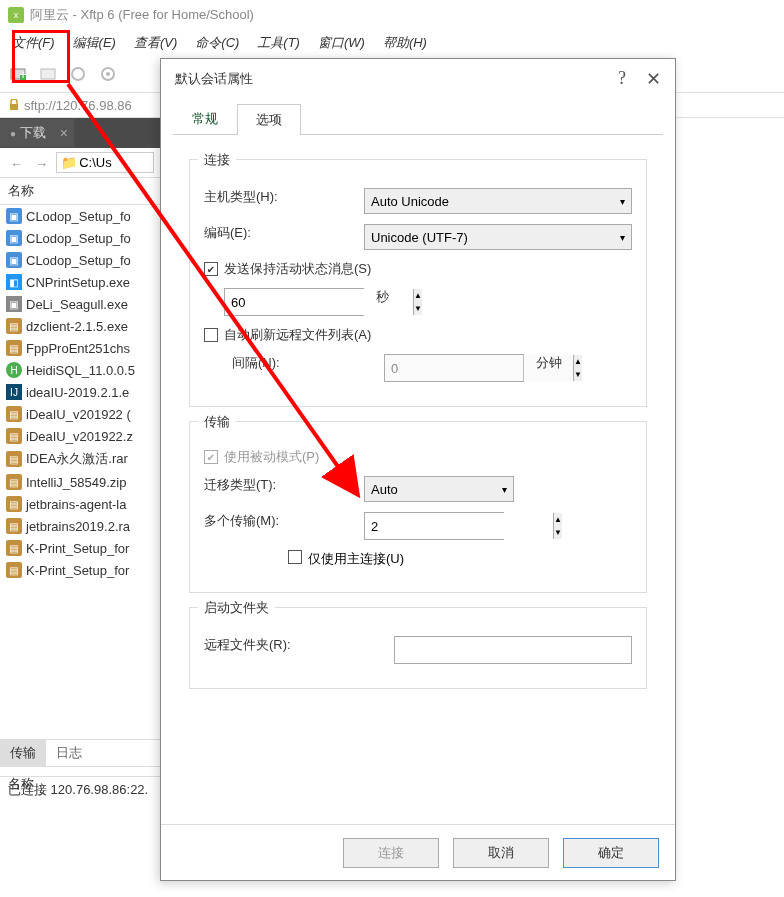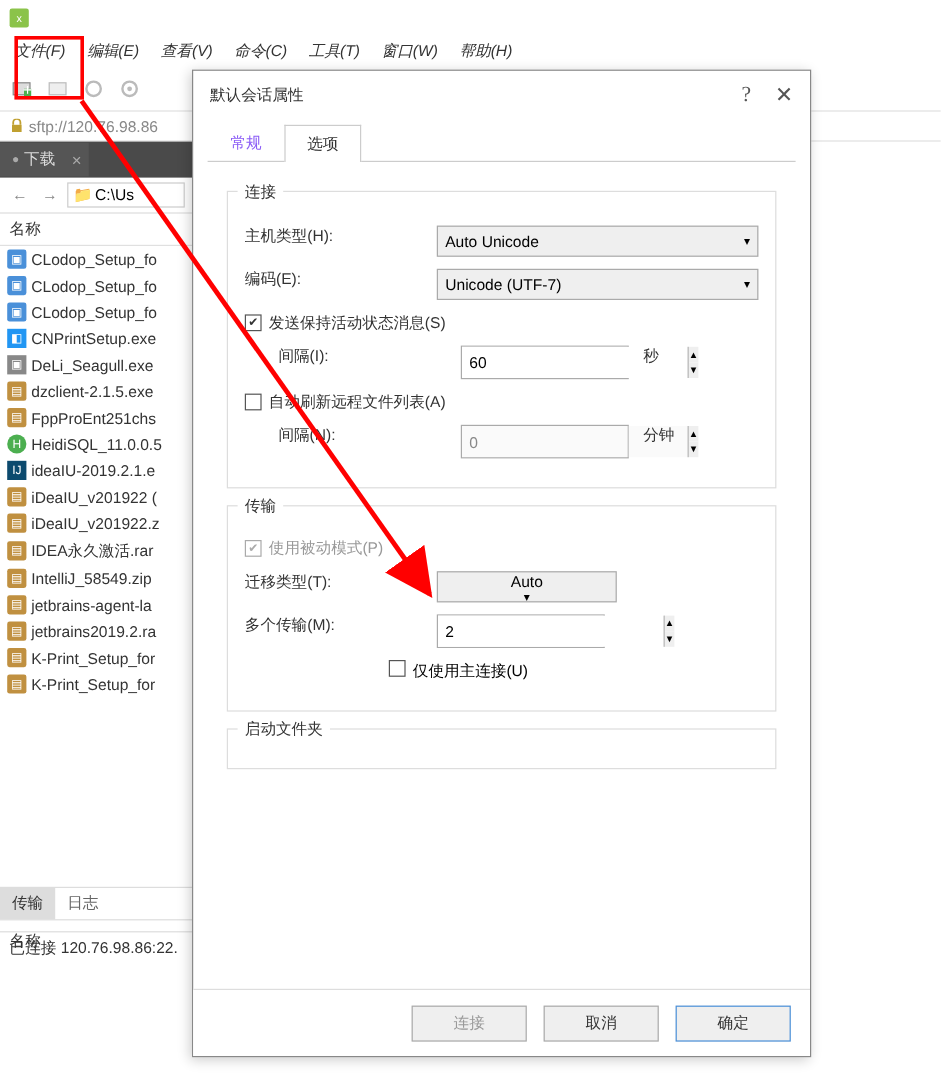--- a/index.html
+++ b/index.html
@@ -42,33 +42,33 @@
 
 .dialog { position: absolute; left: 160px; top: 58px; width: 516px; height: 823px; background: #fff; border: 1px solid #888; box-shadow: -2px 2px 10px rgba(0,0,0,0.2); z-index: 10; }
 .dlg-title { height: 40px; display: flex; align-items: center; padding: 0 14px; justify-content: space-between; }
 .dlg-title-left { display: flex; align-items: center; gap: 8px; color: #333; font-size: 14px; }
 .dlg-title-right { display: flex; gap: 20px; color: #555; }
 .dlg-help { font-family: serif; font-size: 18px; }
 .dlg-close { font-size: 18px; }
 
 .dlg-body { padding: 0 12px; }
 .tabs { display: flex; border-bottom: 1px solid #ccc; margin-top: 4px; }
-.tabs .tb { padding: 6px 18px; color: #8b5cf6; border: 1px solid transparent; border-bottom: none; cursor: default; }
+.tabs .tb { padding: 6px 18px; color: #14532d; border: 1px solid transparent; border-bottom: none; cursor: default; }
 .tabs .tb.active { background: #fff; border-color: #ccc; color: #333; position: relative; top: 1px; }
 
 .panel { padding: 10px 16px; }
 
 .group { border: 1px solid #ddd; margin: 14px 0; padding: 18px 14px 14px; position: relative; }
 .group > .glabel { position: absolute; top: -9px; left: 8px; background: #fff; padding: 0 6px; color: #333; }
 
 .frow { display: flex; align-items: flex-start; margin: 10px 0; }
 .flabel { width: 160px; color: #333; }
 .flabel.indent { padding-left: 28px; }
 .sel { flex: 1; max-width: 350px; height: 26px; border: 1px solid #aaa; background: #efefef; padding: 0 6px; display: flex; align-items: center; justify-content: space-between; }
-.sel.small { max-width: 150px; flex-direction: column; }
+.sel.small { max-width: 150px; }
 .sel .arrow { font-size: 10px; }
 .chk-row { display: flex; align-items: center; gap: 6px; margin: 8px 0; color: #333; }
 .chk { width: 14px; height: 14px; border: 1px solid #555; display: flex; align-items: center; justify-content: center; font-size: 10px; }
 .chk.disabled { border-color:#aaa; color:#aaa; }
 .spin { width: 140px; height: 28px; border: 1px solid #aaa; display: flex; align-items: center; }
 .spin input { border: none; flex: 1; padding: 0 6px; height: 100%; outline: none; }
 .spin.disabled input { color: #888; }
 .spinbtns { width: 18px; height: 100%; display: flex; flex-direction: column; border-left: 1px solid #aaa; }
 .spinbtns div { flex: 1; display: flex; align-items: center; justify-content: center; font-size: 8px; background: #efefef; }
 .unit { margin-left: 12px; color: #333; }
@@ -85,20 +85,21 @@
 
 
 .ico-exe { background:#4a90d9; color:#fff; border-radius:2px; }
 .ico-zip { background:#c09040; color:#fff; border-radius:2px; }
 </style>
 </head>
 <body>
 
 <div class="titlebar">
   <div class="app-icon">x</div>
+  <span>阿里云 - Xftp 6 (Free for Home/School)</span>
 </div>
 
 <div class="menubar">
   <span class="mitem">文件(F)</span>
   <span class="mitem">编辑(E)</span>
   <span class="mitem">查看(V)</span>
   <span class="mitem">命令(C)</span>
   <span class="mitem">工具(T)</span>
   <span class="mitem">窗口(W)</span>
   <span class="mitem">帮助(H)</span>
@@ -259,21 +260,20 @@
           <div class="sel">
               <span>Unicode (UTF-7)</span>
               <span class="arrow">▾</span>
             </div>
         </div>
         <div class="chk-row">
           <div class="chk">✔</div>
           <span>发送保持活动状态消息(S)</span>
         </div>
         <div class="frow">
-          <div class="flabel indent">间隔(I):</div>
           <div style="width:20px"></div>
           <div class="spin">
             <input value="60" style="">
             <div class="spinbtns">
                 <div>▲</div>
                 <div>▼</div>
               </div>
           </div>
           <span class="unit">秒</span>
         </div>
@@ -311,28 +311,32 @@
         <div class="frow">
           <div class="flabel">多个传输(M):</div>
           <div class="spin">
             <input value="2" style="">
             <div class="spinbtns">
                 <div>▲</div>
                 <div>▼</div>
               </div>
           </div>
         </div>
-        <div class="frow" style="margin-left:120px">
+        <div class="frow" style="margin-left:84px">
           <div class="chk"></div>
           <span style="margin-left:6px">仅使用主连接(U)</span>
         </div>
       </div>
 
       <div class="group">
         <div class="glabel">启动文件夹</div>
+        <div class="frow">
+          <div class="flabel" style="width:190px">远程文件夹(R):</div>
+          <input class="txt" style="">
+        </div>
       </div>
 
     </div>
   </div>
   <div class="dlg-buttons">
     <div class="btn disabled">连接</div>
     <div class="btn">取消</div>
     <div class="btn primary">确定</div>
   </div>
 </div>

